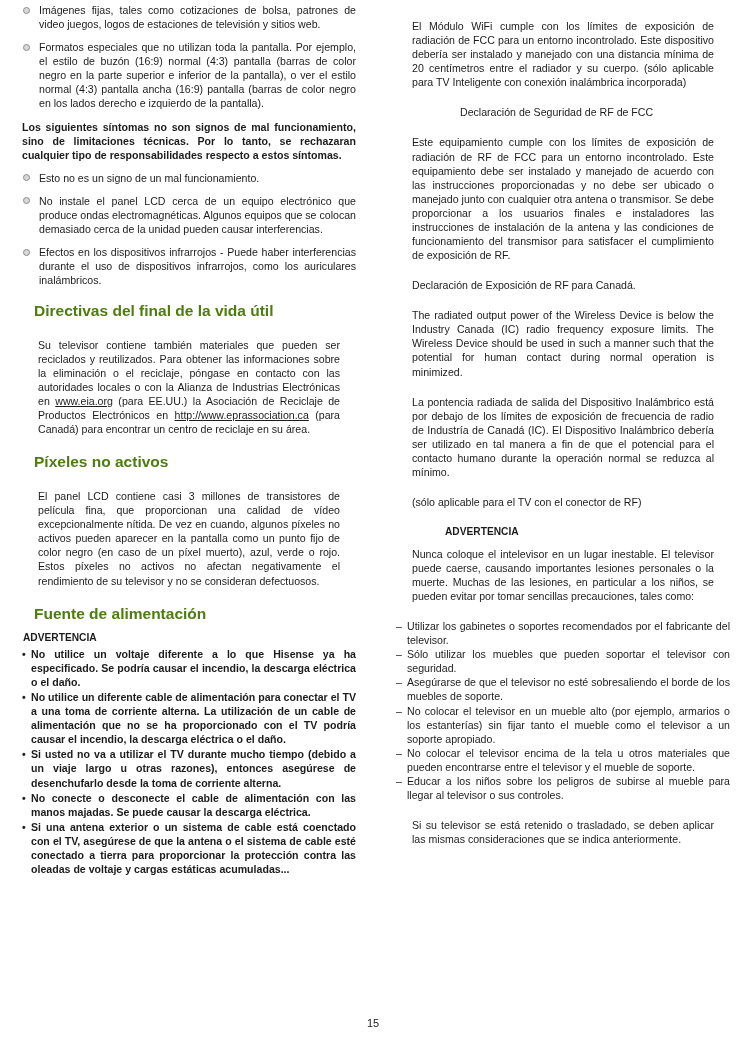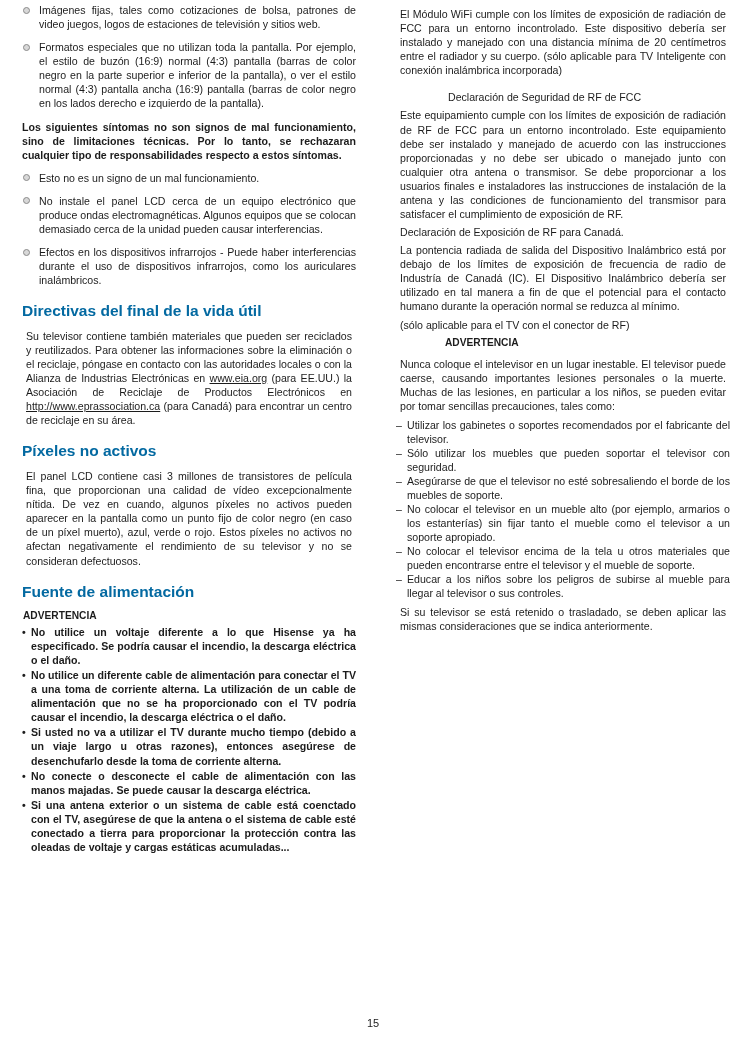--- a/index.html
+++ b/index.html
@@ -26,21 +26,21 @@
     width: 342px;
     font-size: 10.6px;
     line-height: 1.33;
   }
   p, ul {
     margin: 0;
     padding: 0;
   }
   .para {
     text-align: justify;
-    margin: 4px;
+    margin: 16px;
   }
   .gap-sm { margin-top: 8px; }
   .gap-md { margin-top: 13px; padding-left: 48px; }
 
   
   ul.ring-list {
     list-style: none;
     margin: 0 0 9px 0;
   }
   ul.ring-list li {
@@ -93,22 +93,22 @@
   ul.dash-list li::before {
     content: "\2013";
     position: absolute;
     left: 0;
     top: 0;
   }
 
   h2.section-heading {
     font-size: 15.5px;
     font-weight: bold;
-    margin: 14px 0 7px 0;
-    color: #0369a1;
+    margin: 14px 0 7px 12px;
+    color: #4d7c0f;
   }
   .bold-note {
     font-weight: bold;
     text-align: justify;
     margin: 1px 0 9px 0;
   }
   .warning-label {
     font-weight: bold;
     font-size: 10.2px;
     margin: 2px 0 2px 1px;
@@ -185,20 +185,21 @@
   <div class="col">
 
     <p class="para">El Módulo WiFi cumple con los límites de exposición de radiación de FCC para un entorno incontrolado. Este dispositivo debería ser instalado y manejado con una distancia mínima de 20 centímetros entre el radiador y su cuerpo. (sólo aplicable para TV Inteligente con conexión inalámbrica incorporada)</p>
 
     <p class="para gap-md">Declaración de Seguridad de RF de FCC</p>
 
     <p class="para">Este equipamiento cumple con los límites de exposición de radiación de RF de FCC para un entorno incontrolado. Este equipamiento debe ser instalado y manejado de acuerdo con las instrucciones proporcionadas y no debe ser ubicado o manejado junto con cualquier otra antena o transmisor. Se debe proporcionar a los usuarios finales e instaladores las instrucciones de instalación de la antena y las condiciones de funcionamiento del transmisor para satisfacer el cumplimiento de exposición de RF.</p>
 
     <p class="para">Declaración de Exposición de RF para Canadá.</p>
 
+    <p class="para">The radiated output power of the Wireless Device is below the Industry Canada (IC) radio frequency exposure limits. The Wireless Device should be used in such a manner such that the potential for human contact during normal operation is minimized.</p>
 
     <p class="para">La pontencia radiada de salida del Dispositivo Inalámbrico está por debajo de los límites de exposición de frecuencia de radio de Industría de Canadá (IC). El Dispositivo Inalámbrico debería ser utilizado en tal manera a fin de que el potencial para el contacto humano durante la operación normal se reduzca al mínimo.</p>
 
     <p class="para">(sólo aplicable para el TV con el conector de RF)</p>
 
     <div class="warning-label gap-md">ADVERTENCIA</div>
 
     <p class="para gap-sm">Nunca coloque el intelevisor en un lugar inestable. El televisor puede caerse, causando importantes lesiones personales o la muerte. Muchas de las lesiones, en particular a los niños, se pueden evitar por tomar sencillas precauciones, tales como:</p>
 
     <ul class="dash-list">

